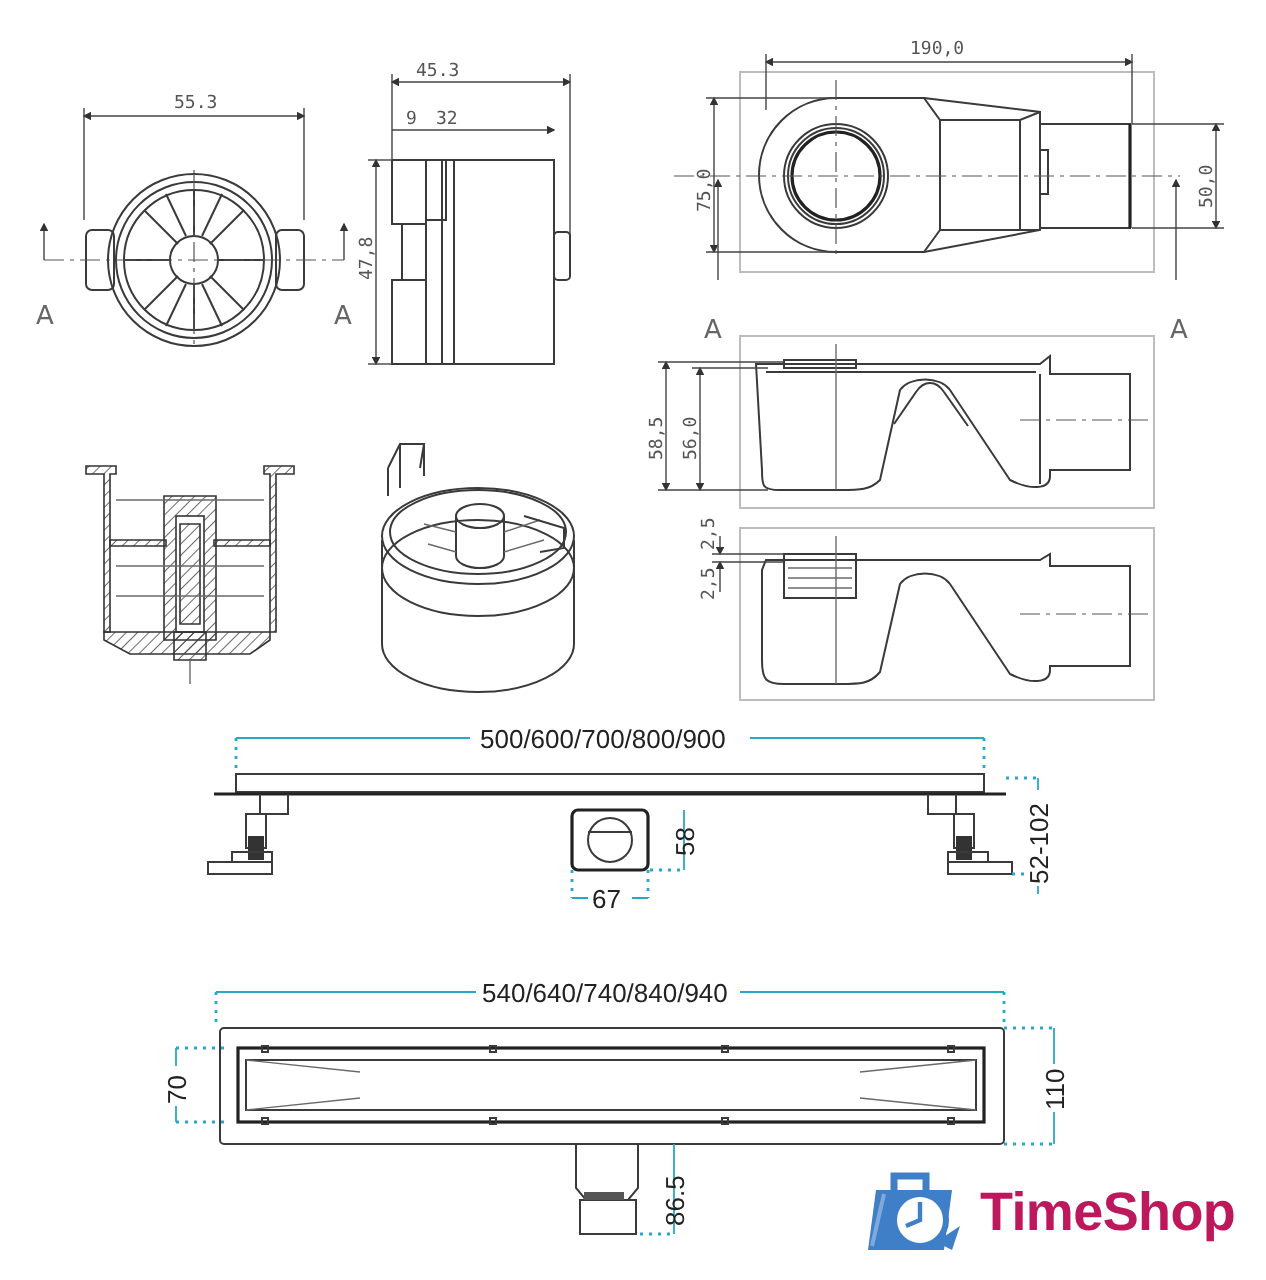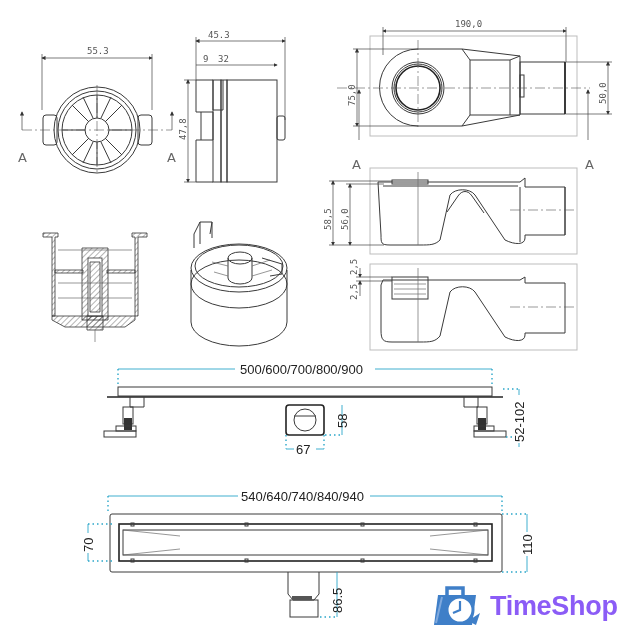--- a/index.html
+++ b/index.html
@@ -11,21 +11,21 @@
   .frame { stroke:#bdbdbd; stroke-width:1; fill:none; }
   .dim { stroke:#444; stroke-width:0.7; fill:none; }
   .cdim { stroke:#2aa6c9; stroke-width:0.9; fill:none; }
   .cdot { stroke:#2aa6c9; stroke-width:1.4; stroke-dasharray:1.5 3; fill:none; }
   .center { stroke:#555; stroke-width:0.6; stroke-dasharray:10 3 2 3; fill:none; }
   .hatch { fill:url(#hatch); stroke:#333; stroke-width:0.8; }
   .tsm { font-family:"DejaVu Sans Mono", monospace; font-size:9px; fill:#555; }
   .tsec { font-family:"DejaVu Sans", sans-serif; font-size:13px; fill:#666; }
   .tbig { font-family:"Liberation Sans", sans-serif; font-size:13px; fill:#222; }
   .logo { position:absolute; left:432px; top:583px; width:200px; height:46px; display:flex; align-items:center; }
-  .logo-text { font-family:"Liberation Sans", sans-serif; font-weight:bold; font-size:27px; color:#8b5cf6; margin-left:4px; letter-spacing:-0.3px; }
+  .logo-text { font-family:"Liberation Sans", sans-serif; font-weight:bold; font-size:27px; color:#be185d; margin-left:4px; letter-spacing:-0.3px; }
 </style>
 </head>
 <body>
 
 <svg class="canvas" viewBox="0 0 633 640" xmlns="http://www.w3.org/2000/svg">
   <defs>
     <pattern id="hatch" width="4" height="4" patternUnits="userSpaceOnUse" patternTransform="rotate(45)">
       <line x1="0" y1="0" x2="0" y2="4" stroke="#444" stroke-width="0.8"></line>
     </pattern>
     <marker id="ar" markerWidth="6" markerHeight="6" refX="5" refY="3" orient="auto">

